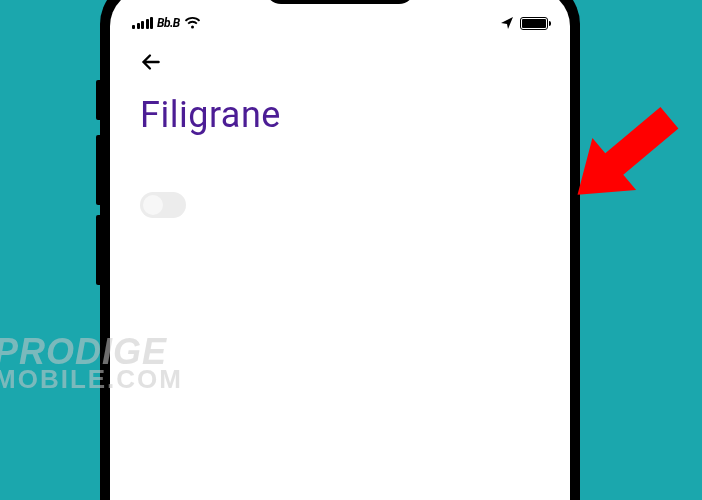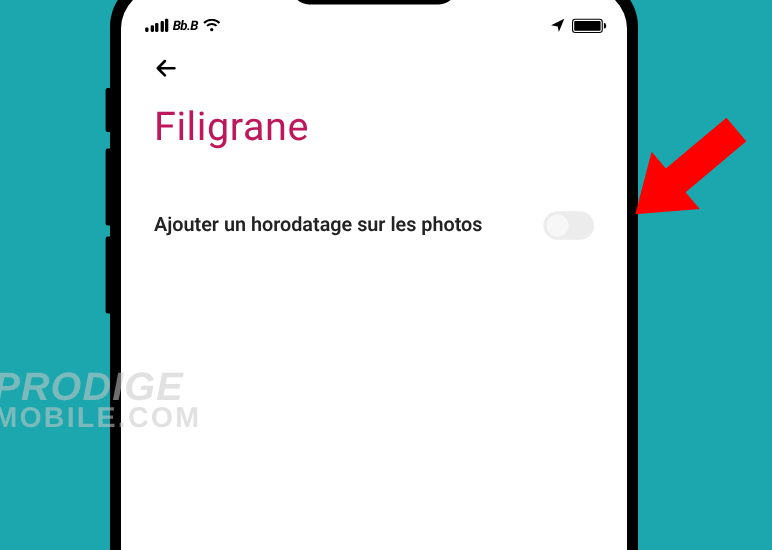--- a/index.html
+++ b/index.html
@@ -83,21 +83,21 @@
   }
   .battery-fill { position:absolute; left:1px; top:1px; bottom:1px; right:1px; background:#000; border-radius:1px; }
   .content { padding: 8px 30px 0 30px; }
   .back-btn {
     width: 40px; height: 40px; display:flex; align-items:center; justify-content:flex-start;
     cursor: pointer; margin-left: -2px;
   }
   .page-title {
     font-size: 36px;
     font-weight: 400;
-    color: #be185d;
+    color: #4c1d95;
     margin-top: 12px;
     margin-bottom: 42px;
     letter-spacing: 0.5px;
   }
   .setting-row {
     display: flex;
     align-items: center;
     justify-content: space-between;
     padding: 14px 0;
     gap: 20px;
@@ -189,21 +189,20 @@
     <div class="content">
       <div class="back-btn">
         <svg width="26" height="26" viewBox="0 0 24 24">
             <path fill="none" stroke="#000" stroke-width="2.2" stroke-linecap="round" stroke-linejoin="round" d="M19 12H5M11 18l-6-6 6-6"></path>
           </svg>
       </div>
 
       <h1 class="page-title">Filigrane</h1>
 
       <div class="setting-row">
-        <div class="setting-label">Ajouter un horodatage sur les photos</div>
         <div class="toggle off">
           <div class="toggle-knob"></div>
         </div>
       </div>
 
 
 
     </div>
   </div>
 </div>

